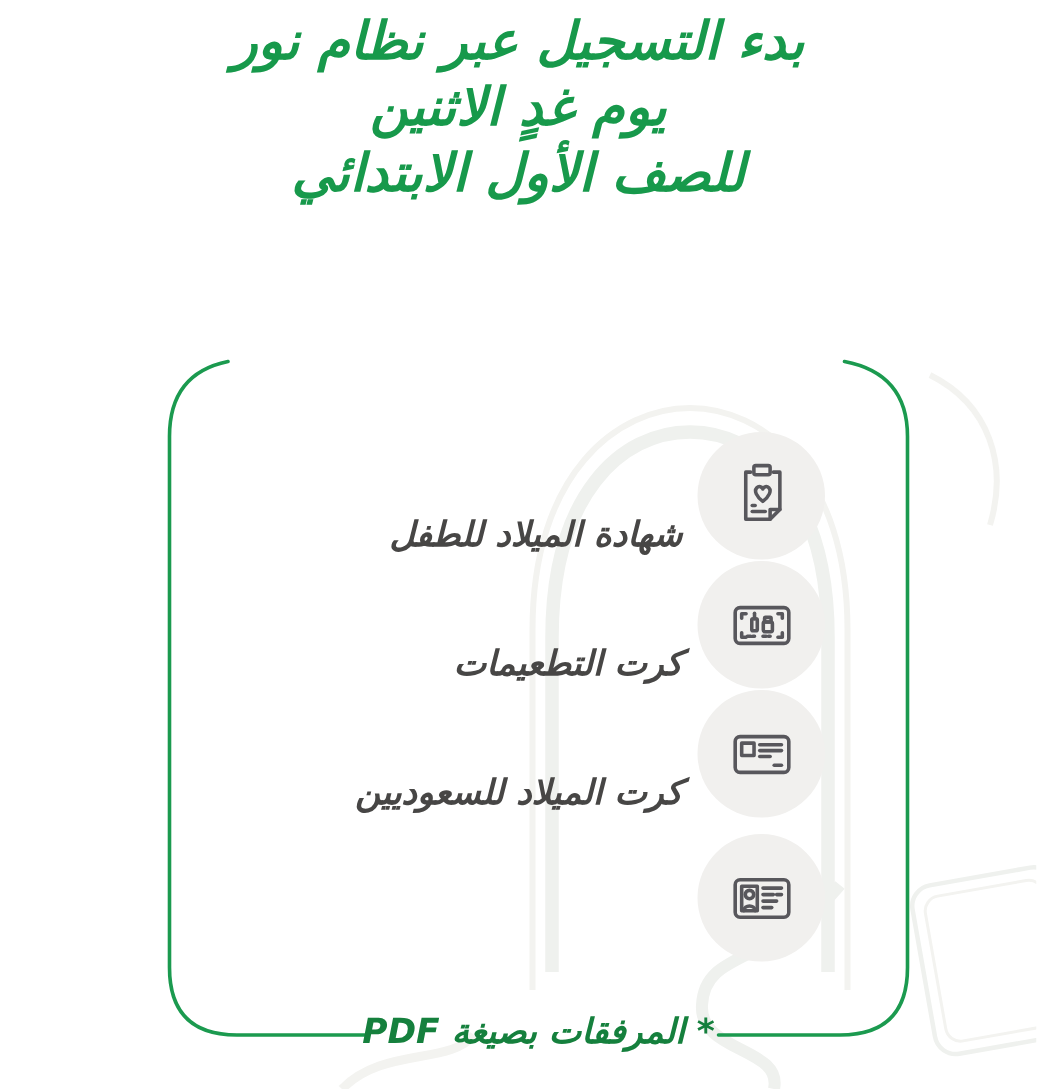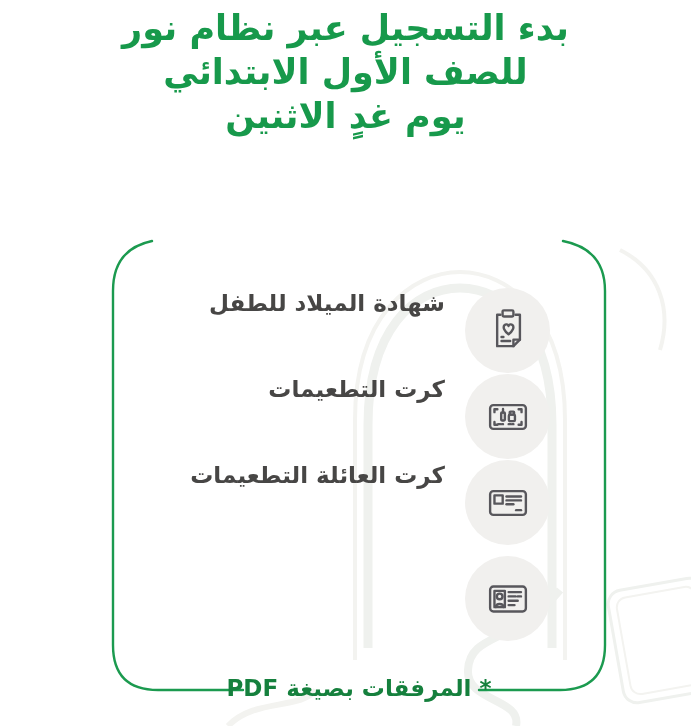--- a/index.html
+++ b/index.html
@@ -2,20 +2,21 @@
 <html lang="ar"><head>
 <meta charset="utf-8">
 <style>
   html,body{margin:0;padding:0;background:#ffffff;}
   .canvas{
     position:relative;
     width:691px;height:726px;
     background:#ffffff;
     overflow:hidden;
     font-family:"DejaVu Sans", sans-serif;
+    font-style:italic;
   }
   
   .art{position:absolute;inset:0;z-index:0;}
   .wm{fill:none;stroke:#eff1ee;}
   .wm2{fill:none;stroke:#f3f3f0;}
   .frame{fill:none;stroke:#1b9a4f;stroke-width:2.4;stroke-linecap:round;}
   
   .layer{position:absolute;z-index:1;}
   .title{
     top:6px;left:0;width:691px;
@@ -27,21 +28,21 @@
   .section-heading{
     top:219px;left:113px;width:492px;
     direction:rtl;text-align:center;
     color:#17994b;
     font-size:27px;font-weight:bold;
     line-height:38px;
   }
   .row{
     position:absolute;right:141px;height:85px;
     direction:rtl;
-    display:flex;align-items:flex-start;gap:20px;
+    display:flex;align-items:flex-end;gap:10px;
   }
   .row-1{top:288px;} .row-2{top:374px;} .row-3{top:460px;} .row-4{top:556px;}
   .icon-circle{
     width:85px;height:85px;border-radius:50%;
     background:#f1f0ee;
     display:flex;align-items:center;justify-content:center;
     flex:0 0 auto;
   }
   .icon-circle svg{width:52px;height:52px;}
   .ic{fill:none;stroke:#58575c;stroke-width:2.2;stroke-linecap:round;stroke-linejoin:round;}
@@ -80,22 +81,22 @@
     </g>
 
     <g>
       <path class="frame" d="M 152 241 Q 113 249 113 291 L 113 645 Q 113 690 158 690 L 243 690"></path>
       <path class="frame" d="M 563 241 Q 605 249 605 291 L 605 645 Q 605 690 560 690 L 479 690"></path>
     </g>
   </svg>
 
   <div class="layer title">
     <div>بدء التسجيل عبر نظام نور</div>
+    <div>يوم غدٍ الاثنين</div>
     <div>للصف الأول الابتدائي</div>
-    <div>يوم غدٍ الاثنين</div>
   </div>
 
 
   <div class="layer row row-1">
     <div class="icon-circle">
       <svg viewBox="0 0 48 48">
         <path class="ic" d="M 17 9 L 14 9 L 14 38 L 29 38 L 35 32 L 35 9 L 31 9"></path>
         <path class="ic" d="M 29 38 L 29 32 L 35 32"></path>
         <rect class="ic" x="19" y="5" width="10" height="5.6" rx="1.2"></rect>
         <path class="ic" d="M 24.5 27 C 20.5 24 19 20.5 20.8 18.6 C 22 17.4 24 17.8 24.5 19.4 C 25 17.8 27 17.4 28.2 18.6 C 30 20.5 28.5 24 24.5 27 Z"></path>
@@ -128,21 +129,21 @@
     <div class="icon-circle">
       <svg viewBox="0 0 48 48">
         <rect class="ic" x="7.5" y="13" width="33" height="22" rx="3"></rect>
         <rect class="ic" x="11.5" y="17" width="7.6" height="7.6"></rect>
         <path class="ic" d="M 22.6 18 H 36"></path>
         <path class="ic" d="M 22.6 21.6 H 36"></path>
         <path class="ic" d="M 22.6 25.2 H 29"></path>
         <path class="ic" d="M 31.5 30.6 H 36"></path>
       </svg>
     </div>
-    <div class="row-label">كرت العائلة التطعيمات</div>
+    <div class="row-label">كرت الميلاد للسعوديين</div>
   </div>
 
   <div class="layer row row-4">
     <div class="icon-circle">
       <svg viewBox="0 0 48 48">
         <rect class="ic" x="7.5" y="12.5" width="33" height="23" rx="3"></rect>
         <rect class="ic" x="11.5" y="16.5" width="9.6" height="15"></rect>
         <circle class="ic" cx="16.3" cy="21.6" r="2.6"></circle>
         <path class="ic" d="M 12.8 31.5 C 13 27.6 19.6 27.6 19.8 31.5"></path>
         <path class="ic" d="M 24.6 17.6 H 36"></path>

